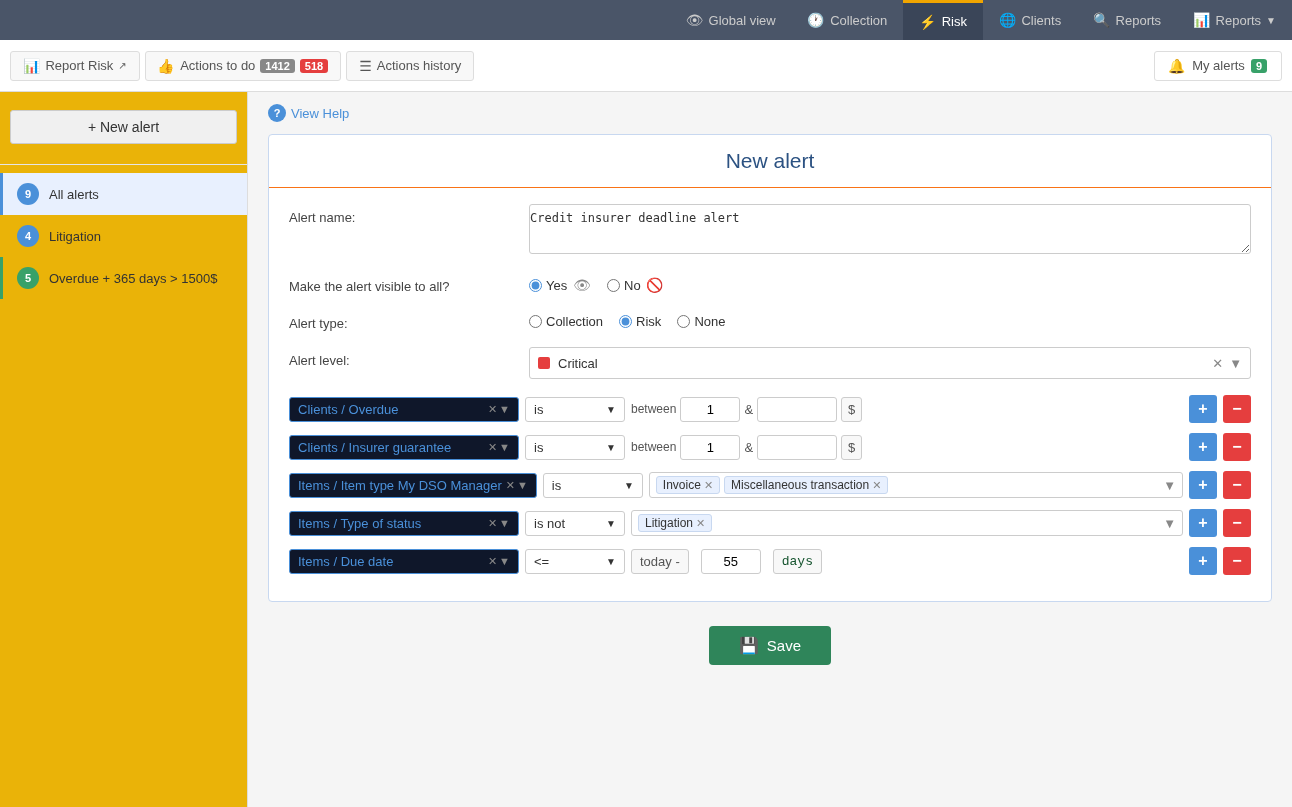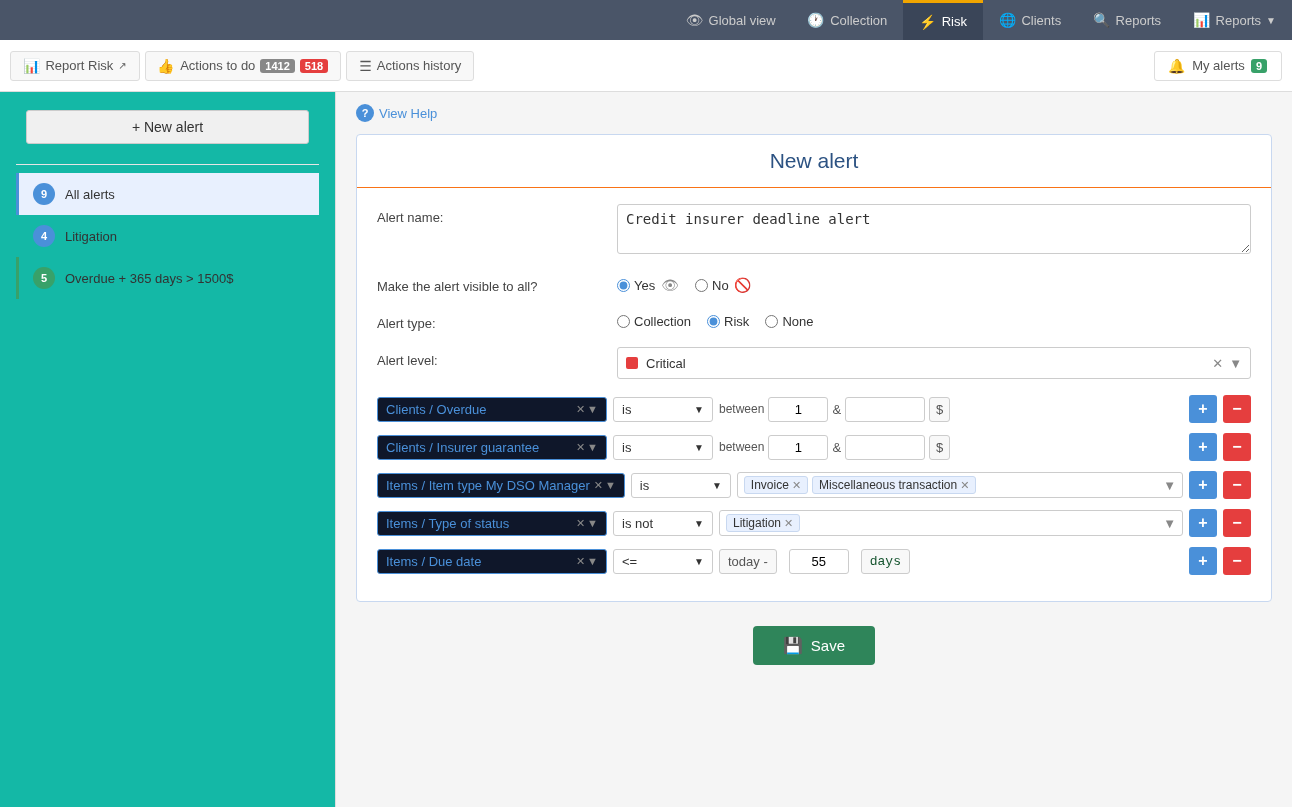--- a/index.html
+++ b/index.html
@@ -81,24 +81,24 @@
     }
 
     
     .layout {
       display: flex;
       height: calc(807px - 92px);
     }
 
     
     .sidebar {
-      width: 336px;
-      background: #14b8a6;
+      width: 248px;
+      background: #eab308;
       border-right: 1px solid #ddd;
-      padding: 10px 16px;
+      padding: 10px 0;
     }
     .sidebar-new-alert {
       margin: 8px 10px 12px;
       padding: 8px 14px;
       background: #f0f0f0;
       border: 1px solid #ccc;
       border-radius: 3px;
       cursor: pointer;
       font-size: 14px;
       color: #333;
@@ -184,22 +184,22 @@
       color: #444;
       padding-top: 6px;
     }
     .form-control-wrap {
       flex: 1;
     }
     .form-textarea {
       width: 100%;
       border: 1px solid #ccc;
       border-radius: 3px;
-      padding: 6px 8px;
-      font-size: 14px;
+      padding: 6px 0;
+      font-size: 12px;
       resize: vertical;
       min-height: 50px;
       color: #333;
     }
     .radio-group {
       display: flex;
       align-items: center;
       gap: 16px;
       padding-top: 4px;
     }

